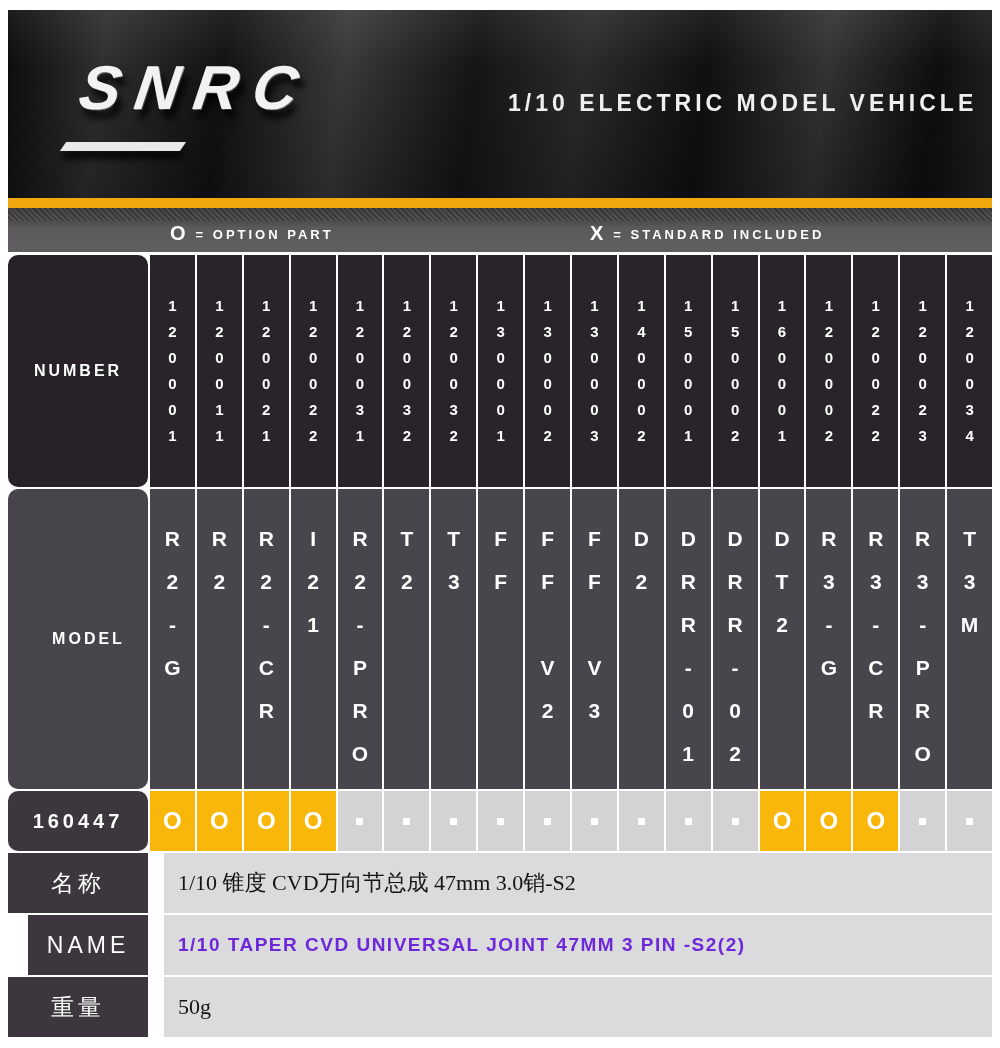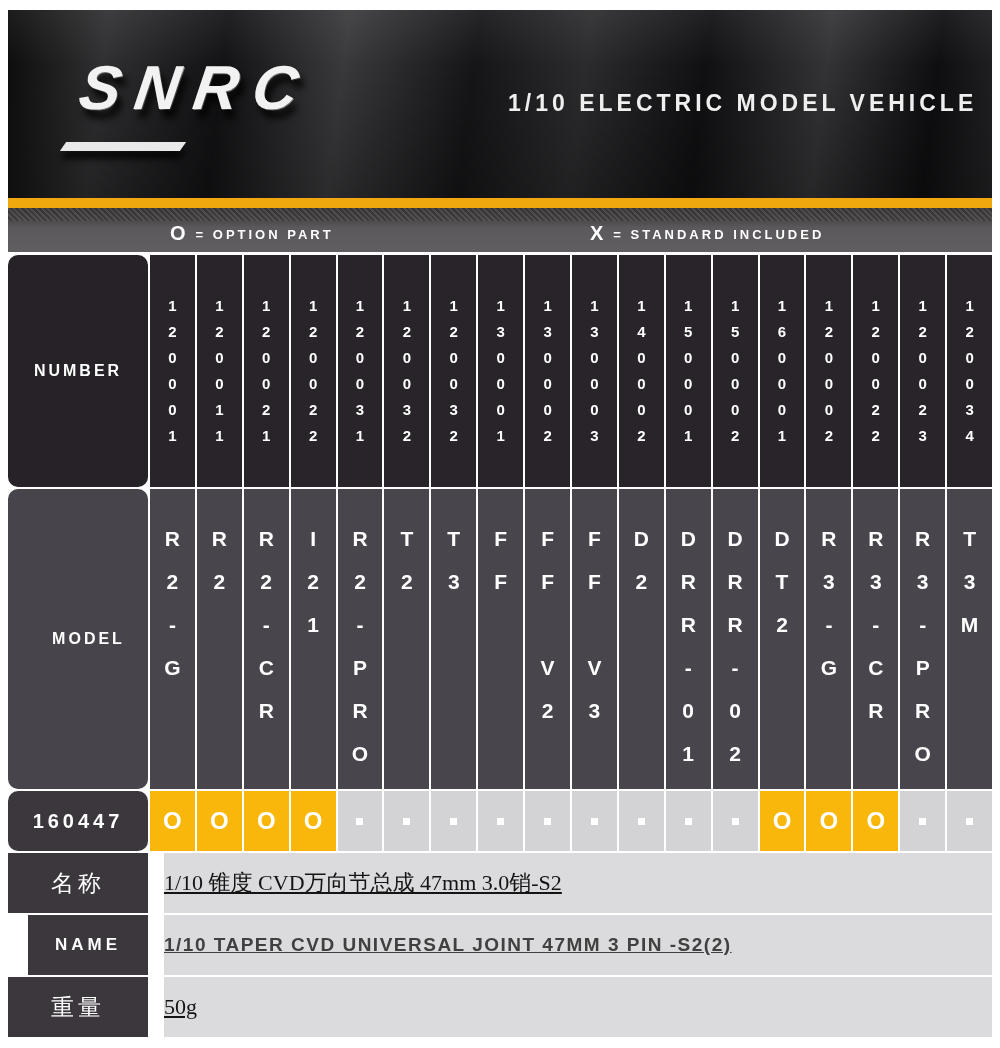--- a/index.html
+++ b/index.html
@@ -52,24 +52,24 @@
   .val-cell{justify-content:center;}
   .val-o{background:#f8b70a;}
   .val-o span{font-size:24px;font-weight:bold;color:#ffffff;}
   .val-dot{background:#d3d2d4;}
   .val-dot .dot{width:7px;height:7px;background:#ffffff;}
 
   
   .detail-row{display:grid;grid-template-columns:140px 1fr;gap:16px;background:#ffffff;margin-top:2px;height:60px;}
   .detail-label{background:#3b373c;color:#ffffff;display:flex;align-items:center;justify-content:center;}
   .detail-label.cjk{font-family:"Liberation Serif",serif;font-size:23px;letter-spacing:4px;}
-  .detail-label.latin{font-size:17px;font-weight:bold;letter-spacing:4px;margin-left:20px;}
-  .detail-value{background:#dbdadc;display:flex;align-items:center;color:#141414;text-decoration:underline;}
+  .detail-label.latin{font-size:23px;font-weight:normal;letter-spacing:4px;margin-left:20px;}
+  .detail-value{background:#dbdadc;display:flex;align-items:center;padding-left:14px;color:#141414;}
   .detail-value.cjk{font-family:"Liberation Serif",serif;font-size:22px;}
-  .detail-value.latin{font-size:19px;font-weight:bold;letter-spacing:1.5px;color:#404040;}
+  .detail-value.latin{font-size:19px;font-weight:bold;letter-spacing:1.5px;color:#6d28d9;}
 </style>
 </head>
 <body>
 
 <div class="page">
   <div class="content">
 
     <div class="header">
       <div class="logo-bar"></div>
       <div class="logo">SNRC</div>

